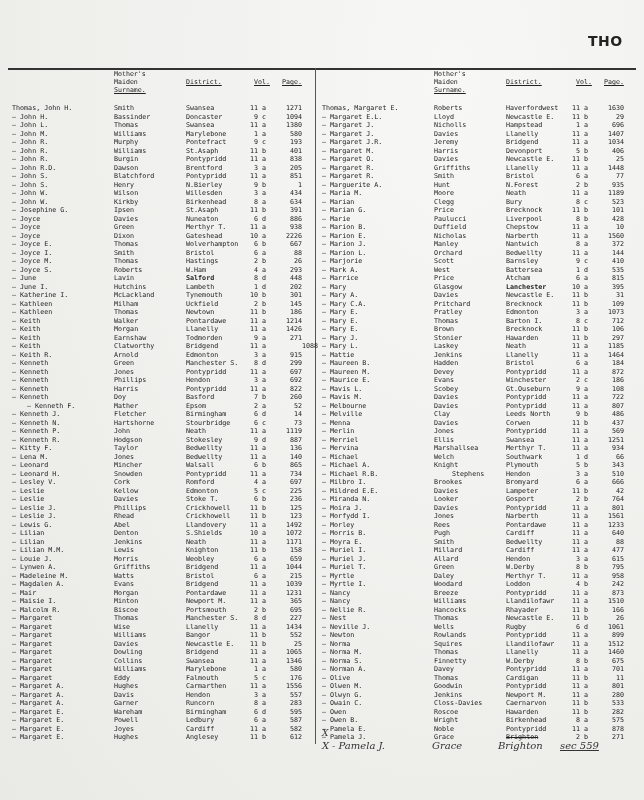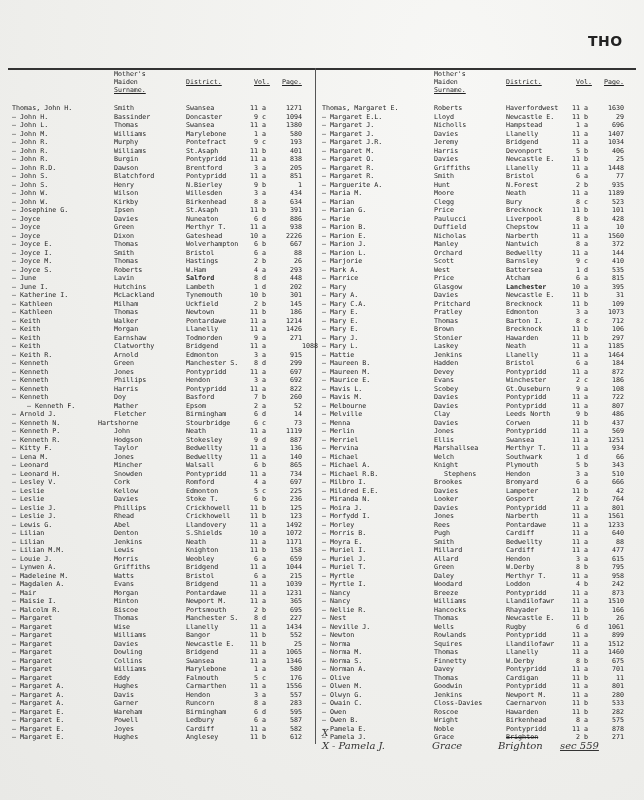--- a/index.html
+++ b/index.html
@@ -364,30 +364,30 @@
         </div>
         <div class="row">
           <span class="c-name" style="left: 2px; margin-left: 15px;">— Kenneth F.</span>
           <span class="c-maiden" style="left: 104px;">Mather</span>
           <span class="c-district" style="left: 176px;">Epsom</span>
           <span class="c-vol" style="left: 234px; width: 14px;">2</span>
           <span class="c-volL" style="left: 252px;">a</span>
           <span class="c-page" style="left: 270px; width: 22px;">52</span>
         </div>
         <div class="row">
-          <span class="c-name" style="left: 2px;">— Arnold J.</span>
+          <span class="c-name" style="left: 2px;">— Kenneth J.</span>
           <span class="c-maiden" style="left: 104px;">Fletcher</span>
           <span class="c-district" style="left: 176px;">Birmingham</span>
           <span class="c-vol" style="left: 234px; width: 14px;">6</span>
           <span class="c-volL" style="left: 252px;">d</span>
           <span class="c-page" style="left: 270px; width: 22px;">14</span>
         </div>
         <div class="row">
           <span class="c-name" style="left: 2px;">— Kenneth N.</span>
-          <span class="c-maiden" style="left: 88px; text-align: right;">Hartshorne</span>
+          <span class="c-maiden" style="left: 104px; text-align: right;">Hartshorne</span>
           <span class="c-district" style="left: 176px;">Stourbridge</span>
           <span class="c-vol" style="left: 234px; width: 14px;">6</span>
           <span class="c-volL" style="left: 252px;">c</span>
           <span class="c-page" style="left: 270px; width: 22px;">73</span>
         </div>
         <div class="row">
           <span class="c-name" style="left: 2px;">— Kenneth P.</span>
           <span class="c-maiden" style="left: 104px;">John</span>
           <span class="c-district" style="left: 176px;">Neath</span>
           <span class="c-vol" style="left: 234px; width: 14px;">11</span>
@@ -1034,21 +1034,21 @@
         <div class="row">
           <span class="c-name" style="left: 2px;">— Michael A.</span>
           <span class="c-maiden" style="left: 114px;">Knight</span>
           <span class="c-district" style="left: 186px;">Plymouth</span>
           <span class="c-vol" style="left: 246px; width: 14px;">5</span>
           <span class="c-volL" style="left: 264px;">b</span>
           <span class="c-page" style="left: 282px; width: 22px;">343</span>
         </div>
         <div class="row">
           <span class="c-name" style="left: 2px;">— Michael R.B.</span>
-          <span class="c-maiden" style="left: 124px; text-align: center;">Stephens</span>
+          <span class="c-maiden" style="left: 132px; text-align: center;">Stephens</span>
           <span class="c-district" style="left: 186px;">Hendon</span>
           <span class="c-vol" style="left: 246px; width: 14px;">3</span>
           <span class="c-volL" style="left: 264px;">a</span>
           <span class="c-page" style="left: 282px; width: 22px;">510</span>
         </div>
         <div class="row">
           <span class="c-name" style="left: 2px;">— Milbro I.</span>
           <span class="c-maiden" style="left: 114px;">Brookes</span>
           <span class="c-district" style="left: 186px;">Bromyard</span>
           <span class="c-vol" style="left: 246px; width: 14px;">6</span>

